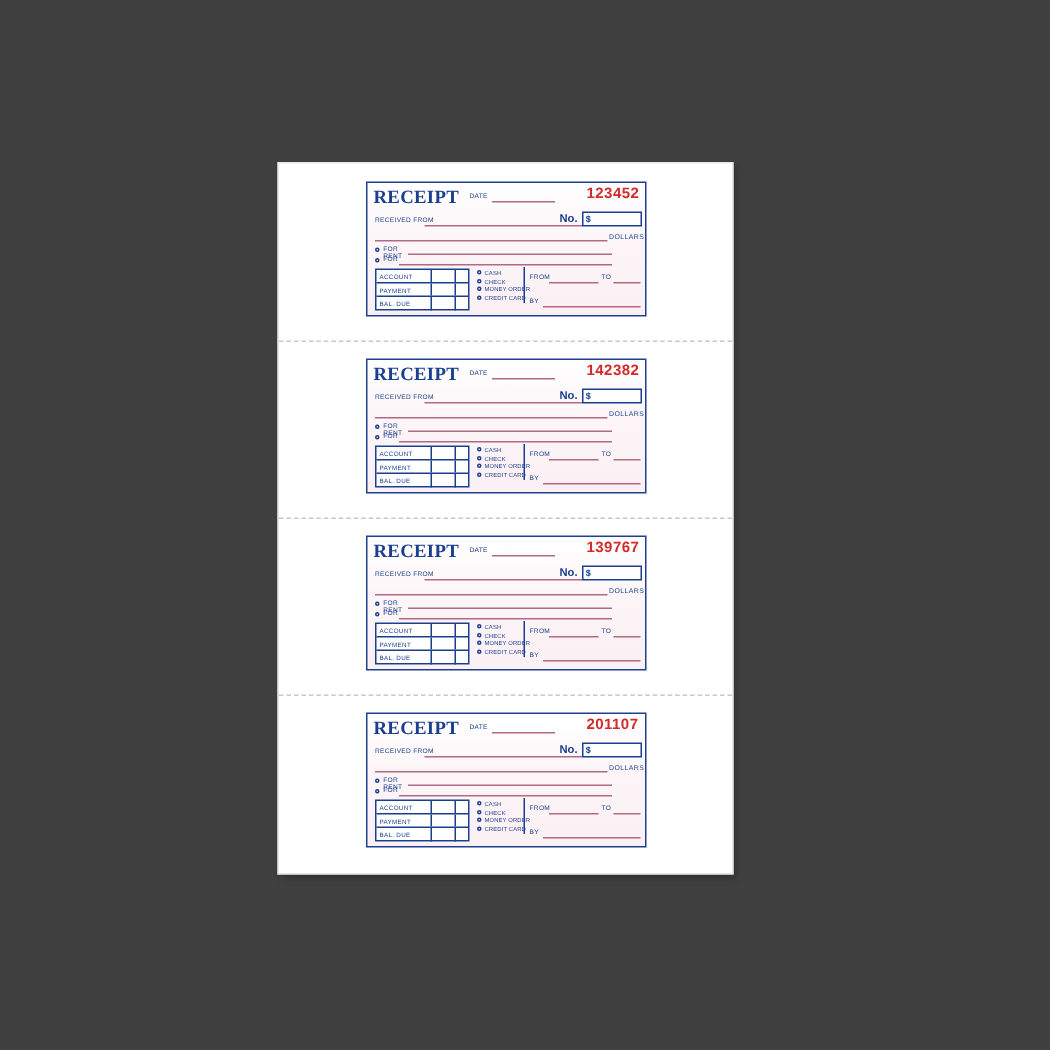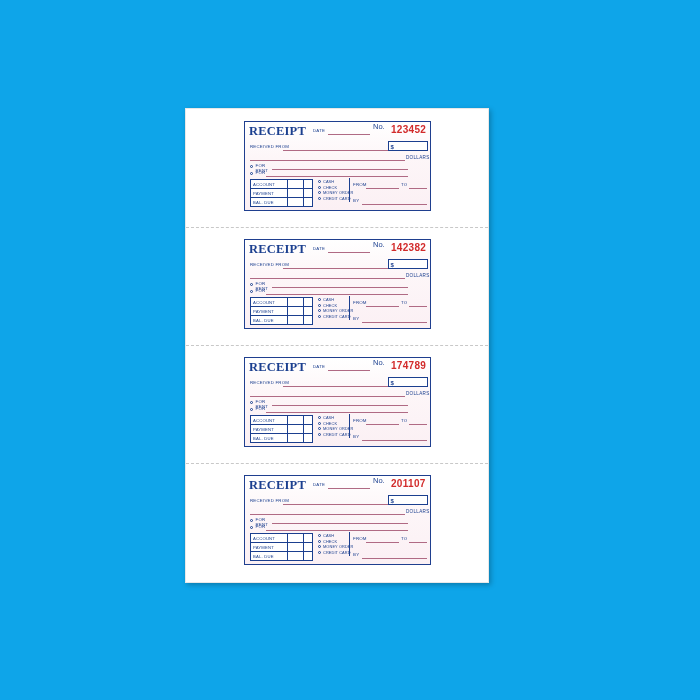--- a/index.html
+++ b/index.html
@@ -9,21 +9,21 @@
     width: 700px;
     height: 700px;
     overflow: hidden;
     font-family: "Liberation Sans", sans-serif;
   }
 
   #stage {
     position: relative;
     width: 700px;
     height: 700px;
-    background: #0ea5e9;
+    background: #404040;
   }
 
   
   #pad {
     position: absolute;
     left: 185px;
     top: 108px;
     width: 302px;
     height: 473px;
     background: #ffffff;
@@ -91,23 +91,23 @@
   .date-rule {
     position: absolute;
     left: 83px;
     top: 12px;
     width: 42px;
     border-bottom: 0.7px solid #b06a84;
   }
   .no-lbl {
     position: absolute;
     left: 128px;
-    top: 0;
+    top: 19px;
     font-size: 7.5px;
-    font-weight: normal;
+    font-weight: bold;
     color: #1b3f8f;
     text-align: center;
   }
   .no-val {
     position: absolute;
     left: 146px;
     top: 2px;
     font-size: 10px;
     font-weight: bold;
     color: #d22b2b;
@@ -494,21 +494,21 @@
 
     <div class="perf" style="top:236px"></div>
 
     <div class="receipt r2">
       <div class="form">
         <div class="hdr">
           <div class="title">RECEIPT</div>
           <div class="date-lbl">DATE</div>
           <div class="date-rule"></div>
           <div class="no-lbl">No.</div>
-          <div class="no-val">174789</div>
+          <div class="no-val">139767</div>
         </div>
         <div class="rcv-lbl">RECEIVED FROM</div>
         <div class="rcv-rule"></div>
         <div class="amt-box">
           <span class="amt-sym">$</span>
         </div>
         <div class="dollars-rule"></div>
         <div class="dollars-lbl">DOLLARS</div>
 
         <div class="forblock">

